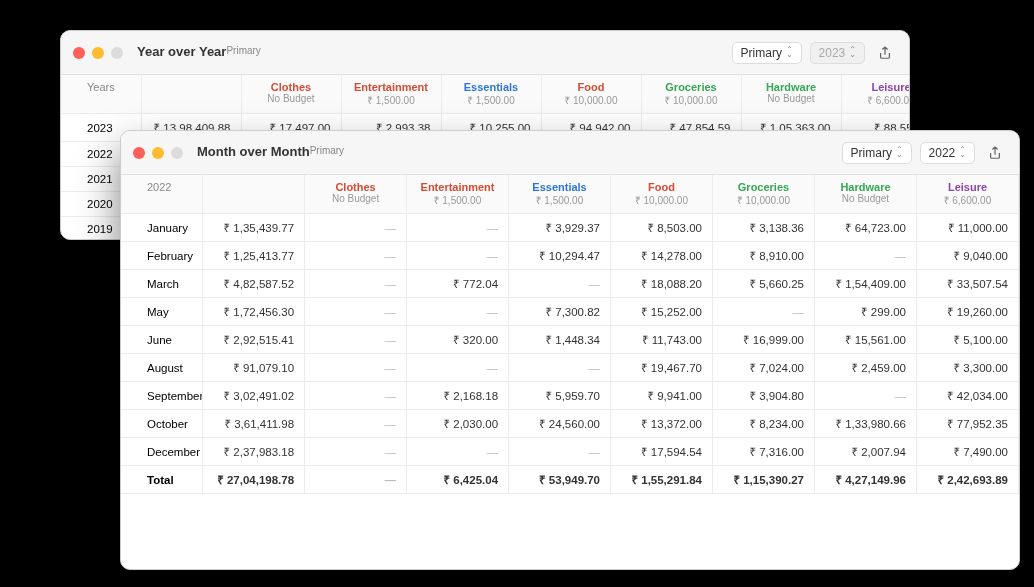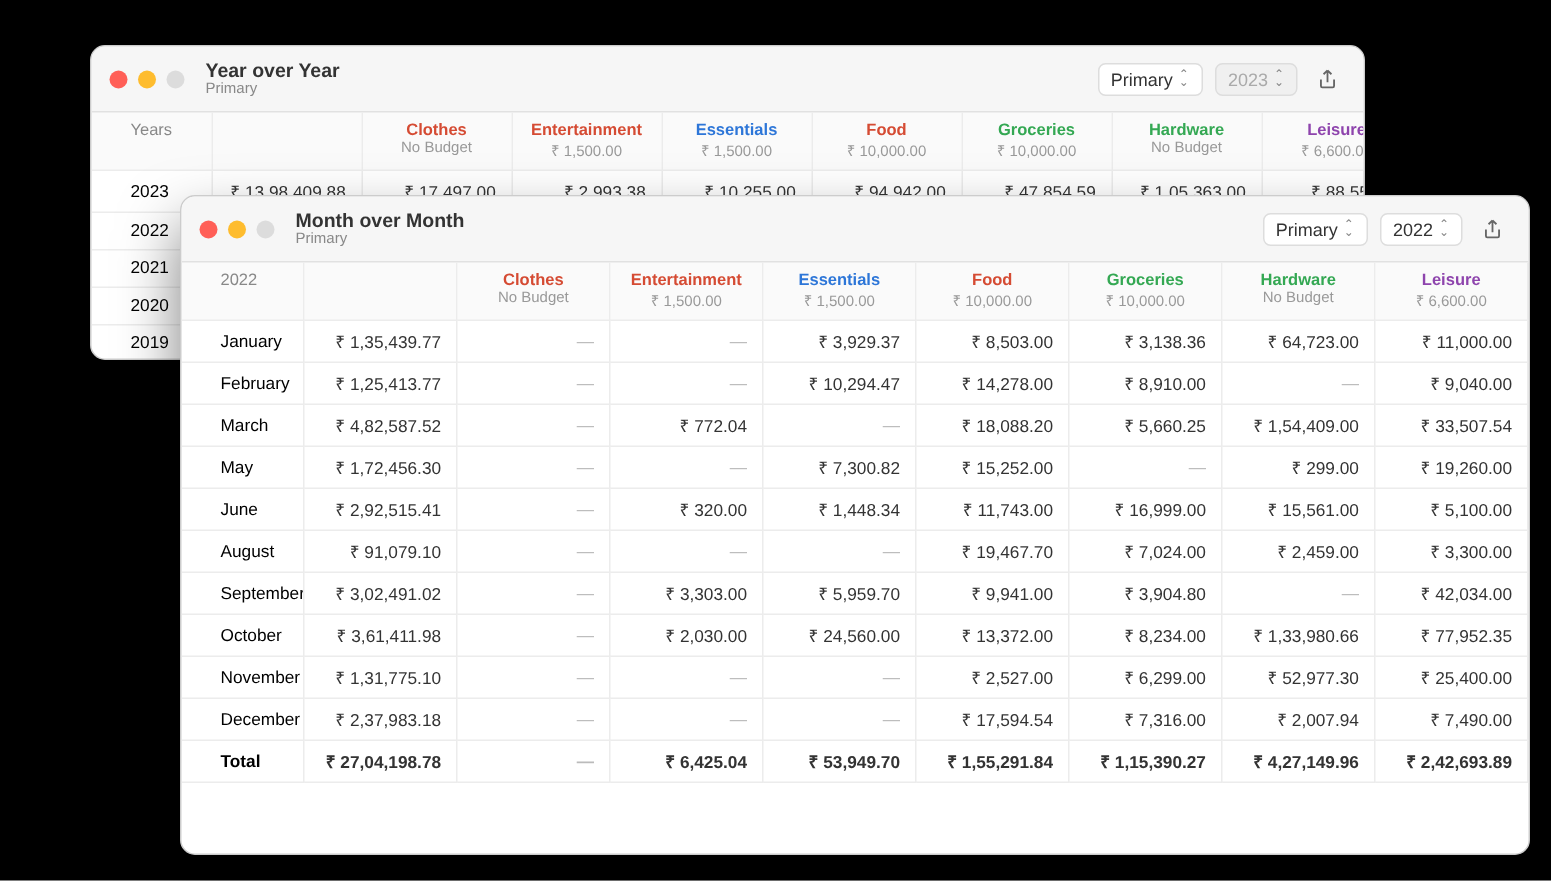--- a/index.html
+++ b/index.html
@@ -30,21 +30,21 @@
     padding: 0 12px;
     background: #f6f6f6;
     border-bottom: 1px solid #e1e1e1;
     gap: 8px;
   }
   .traffic { display: flex; gap: 7px; }
   .dot { width: 12px; height: 12px; border-radius: 50%; }
   .dot.red { background: #ff5f57; }
   .dot.yellow { background: #febc2e; }
   .dot.grey { background: #dcdcdc; }
-  .titles { display: flex; flex-direction: column; line-height: 1.1; margin-left: 6px; }
+  .titles { display: flex; flex-direction: row; line-height: 1.1; margin-left: 6px; }
   .titles .main { font-weight: 600; font-size: 13px; color: #333; }
   .titles .sub { font-size: 10px; color: #888; }
   .spacer { flex: 1; }
   .select-btn {
     display: inline-flex;
     align-items: center;
     gap: 4px;
     background: #fff;
     border: 1px solid #ddd;
     border-radius: 5px;
@@ -335,50 +335,39 @@
             <td class="dash">—</td>
             <td>₹ 19,467.70</td>
             <td>₹ 7,024.00</td>
             <td>₹ 2,459.00</td>
             <td>₹ 3,300.00</td>
           </tr>
           <tr>
             <td class="row-link">September</td>
             <td>₹ 3,02,491.02</td>
             <td class="dash">—</td>
-            <td>₹ 3,303.00</td>
+            <td>₹ 2,168.18</td>
             <td>₹ 5,959.70</td>
             <td>₹ 9,941.00</td>
             <td>₹ 3,904.80</td>
             <td class="dash">—</td>
             <td>₹ 42,034.00</td>
           </tr>
           <tr>
             <td class="row-link">October</td>
             <td>₹ 3,61,411.98</td>
             <td class="dash">—</td>
             <td>₹ 2,030.00</td>
             <td>₹ 24,560.00</td>
             <td>₹ 13,372.00</td>
             <td>₹ 8,234.00</td>
             <td>₹ 1,33,980.66</td>
             <td>₹ 77,952.35</td>
           </tr>
           <tr>
-            <td class="row-link">November</td>
-            <td>₹ 1,31,775.10</td>
-            <td class="dash">—</td>
-            <td class="dash">—</td>
-            <td class="dash">—</td>
-            <td>₹ 2,527.00</td>
-            <td>₹ 6,299.00</td>
-            <td>₹ 52,977.30</td>
-            <td>₹ 25,400.00</td>
-          </tr>
-          <tr>
             <td class="row-link">December</td>
             <td>₹ 2,37,983.18</td>
             <td class="dash">—</td>
             <td class="dash">—</td>
             <td class="dash">—</td>
             <td>₹ 17,594.54</td>
             <td>₹ 7,316.00</td>
             <td>₹ 2,007.94</td>
             <td>₹ 7,490.00</td>
           </tr>

